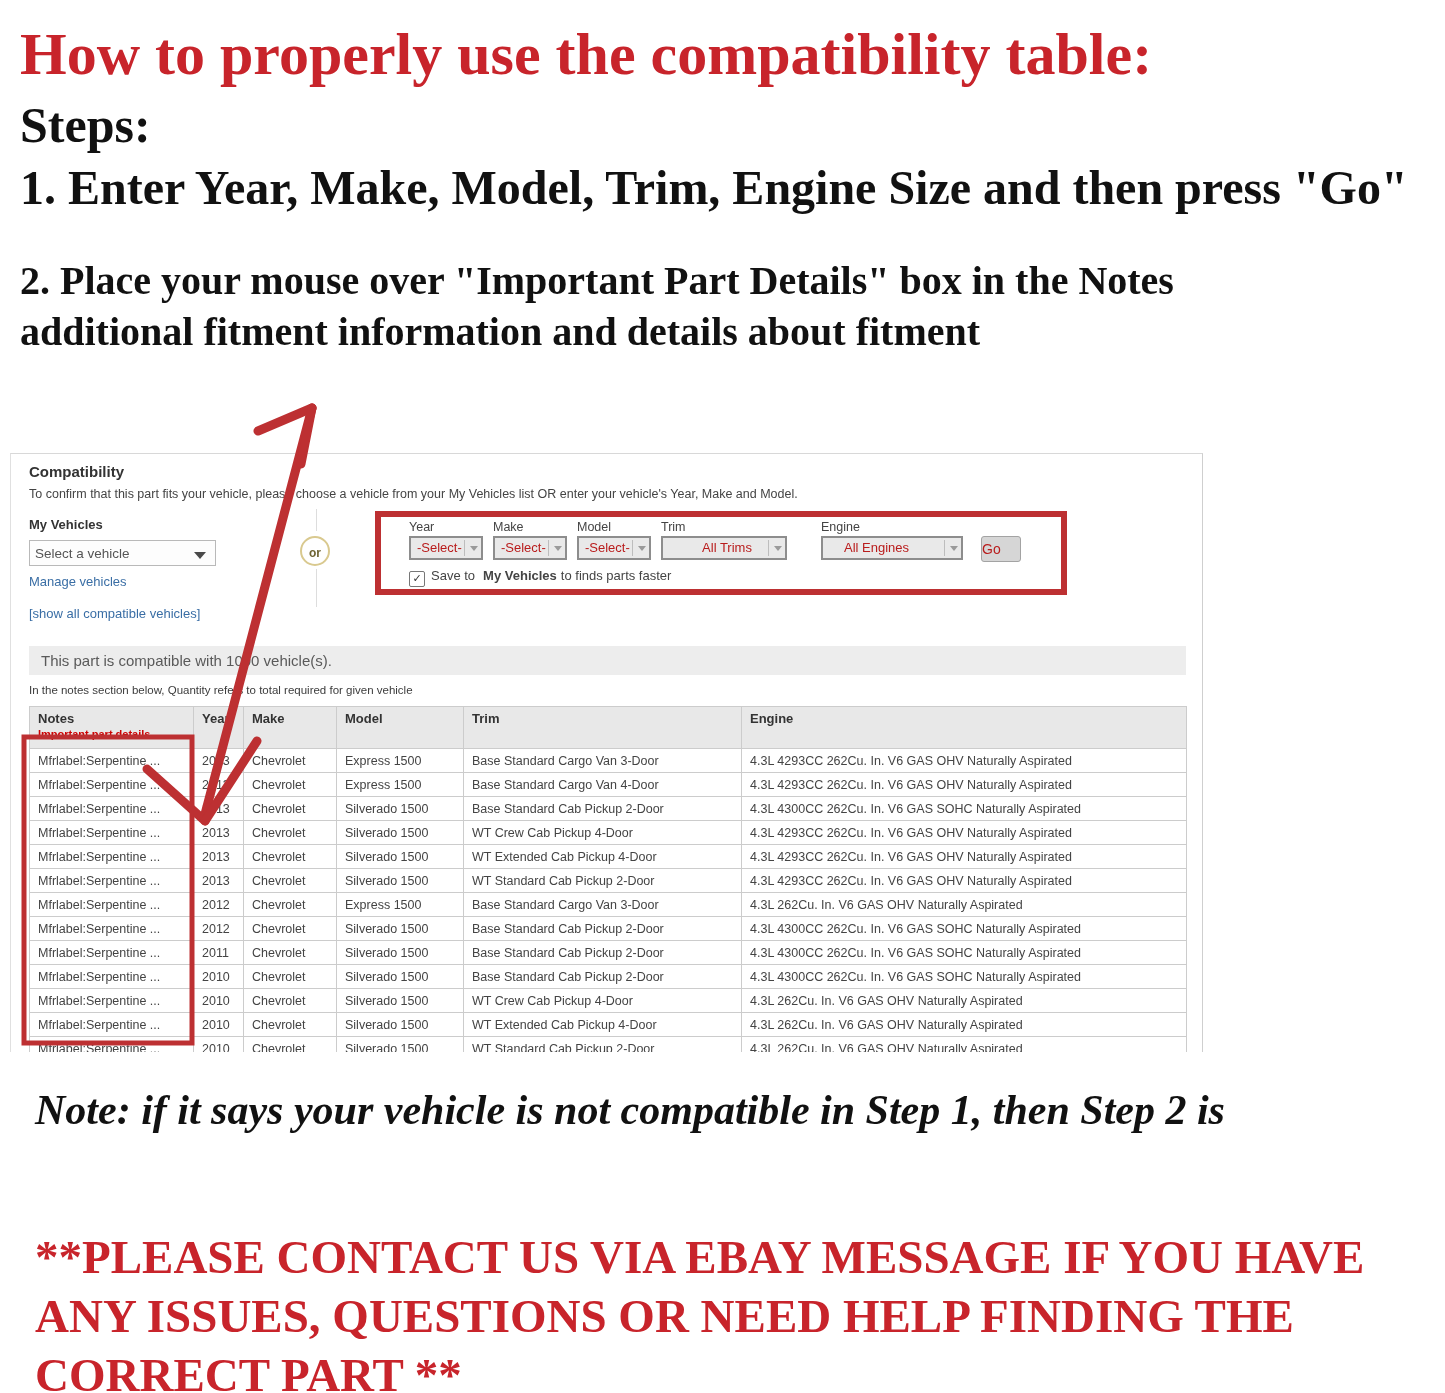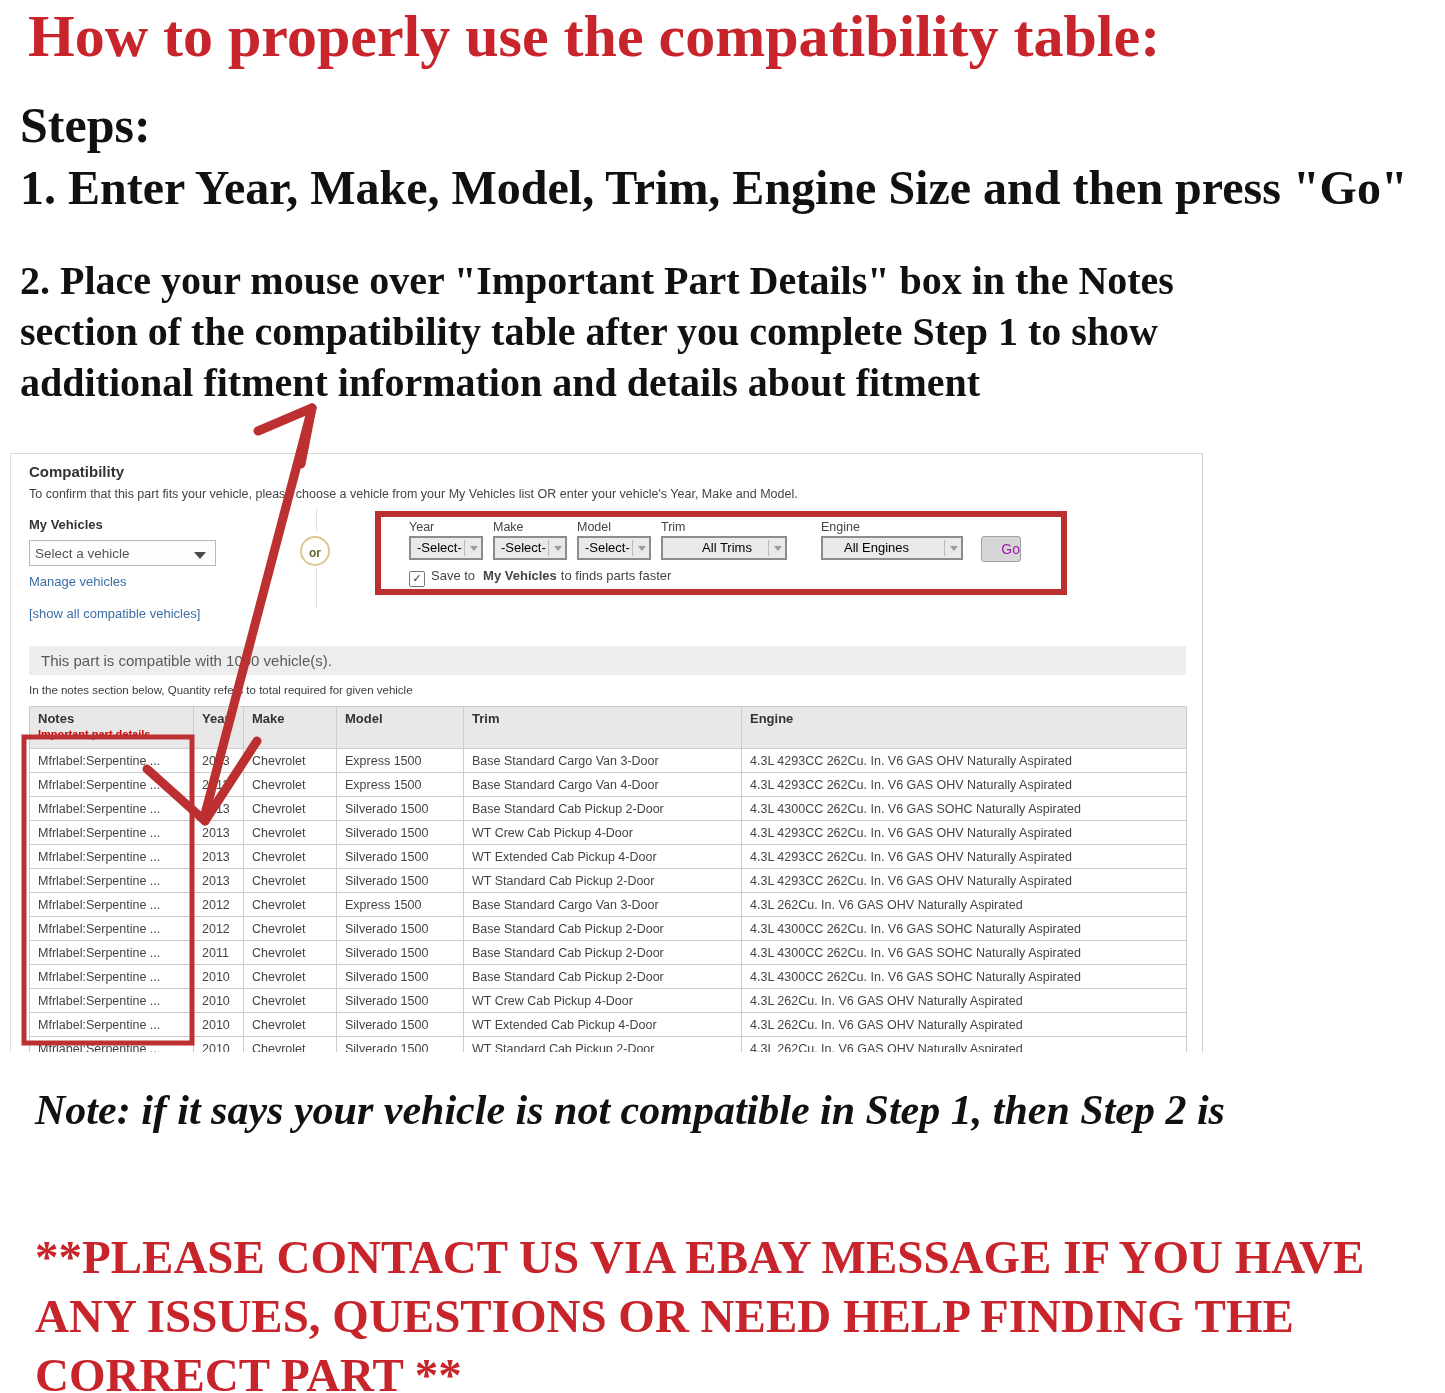--- a/index.html
+++ b/index.html
@@ -7,21 +7,21 @@
     --box-red:#bd3032;
     --link-blue:#3a6ea5;
     --text-dark:#333333;
     --border-gray:#cccccc;
   }
   html,body{margin:0;padding:0;background:#ffffff;}
   .page{position:relative;width:1445px;height:1393px;background:#ffffff;overflow:hidden;
         font-family:"Liberation Sans","DejaVu Sans",sans-serif;}
   .serif{font-family:"Liberation Serif","DejaVu Serif",serif;font-weight:bold;white-space:nowrap;}
 
-  .main-title{position:absolute;left:20px;top:2px;font-size:60px;color:var(--accent-red);margin-left:8px;}
+  .main-title{position:absolute;left:20px;top:20px;font-size:60px;color:var(--accent-red);}
   .steps-heading{position:absolute;left:20px;top:96px;font-size:50px;color:#111;}
   .step1{position:absolute;left:20px;top:160px;font-size:48px;color:#111;}
   .step2{position:absolute;left:20px;top:255px;font-size:40px;line-height:51px;color:#111;}
   .note-text{position:absolute;left:35px;top:1082px;font-size:42px;line-height:57px;color:#111;font-style:italic;}
   .contact-text{position:absolute;left:35px;top:1228px;font-size:47px;line-height:59px;color:var(--accent-red);}
 
   
   .panel{position:absolute;left:10px;top:453px;width:1193px;height:599px;background:#fff;
          border-top:1px solid #d8d8d8;border-left:1px solid #e0e0e0;border-right:1px solid #cfcfcf;
          overflow:hidden;box-sizing:border-box;color:var(--text-dark);}
@@ -41,31 +41,31 @@
   .or-line.bottom{top:115px;height:38px;}
   .or-circle{position:absolute;left:289px;top:82px;width:30px;height:30px;border:2px solid #d9c98f;
              border-radius:50%;font-size:12px;font-weight:bold;color:#6f6433;text-align:center;line-height:30px;
              background:#fff;box-sizing:border-box;}
 
   .form-box{position:absolute;left:364px;top:57px;width:692px;height:84px;border:6px solid var(--box-red);
             background:#ffffff;box-sizing:border-box;}
   .field{position:absolute;top:0;}
   .flabel{position:absolute;top:3px;left:0;font-size:12.5px;color:#444;}
   .fselect{position:absolute;top:19px;left:0;height:24px;border:2px solid #8d8d8d;background:#e9e9e9;
-           font-size:13px;color:#000000;line-height:20px;box-sizing:border-box;padding-left:6px;cursor:default;}
+           font-size:13px;color:#b91c1c;line-height:20px;box-sizing:border-box;padding-left:6px;cursor:default;}
   .fchev{position:absolute;right:3px;top:8px;width:0;height:0;border-left:4px solid transparent;
          border-right:4px solid transparent;border-top:5px solid #9a9a9a;}
   .fchev-sep{position:absolute;right:16px;top:2px;bottom:2px;width:1px;background:#bdbdbd;}
   .f-year{left:28px;}  .f-year .fselect{width:74px;}
   .f-make{left:112px;} .f-make .fselect{width:74px;}
   .f-model{left:196px;}.f-model .fselect{width:74px;}
   .f-trim{left:280px;} .f-trim .fselect{width:126px;text-align:center;}
   .f-engine{left:440px;}.f-engine .fselect{width:142px;padding-left:21px;}
   .go-btn{position:absolute;left:600px;top:19px;width:40px;height:26px;background:#d6d6d6;
-          border:1px solid #a3a3a3;border-radius:3px;color:#a21caf;font-size:14px;text-align:right;
+          border:1px solid #a3a3a3;border-radius:3px;color:#b91c1c;font-size:14px;text-align:left;
           line-height:24px;box-sizing:border-box;cursor:pointer;}
   .save-row{position:absolute;left:28px;top:51px;font-size:13px;color:#444;}
   .save-row .cb{display:inline-block;width:14px;height:14px;border:1px solid #777;background:#fff;
                 font-size:11px;line-height:13px;text-align:center;color:#333;vertical-align:-2px;
                 margin-right:6px;border-radius:2px;cursor:pointer;}
   .save-row b{margin:0 4px 0 4px;}
   .save-row .sp{margin-right:4px;}
 
   .banner{position:absolute;left:18px;top:192px;width:1157px;height:29px;background:#ededed;
           font-size:15px;color:#5a5a5a;line-height:29px;padding-left:12px;box-sizing:border-box;}
@@ -88,21 +88,20 @@
 </head>
 <body>
 
 <div class="page">
 
   <div class="serif main-title">How to properly use the compatibility table:</div>
   <div class="serif steps-heading">Steps:</div>
   <div class="serif step1">1. Enter Year, Make, Model, Trim, Engine Size and then press "Go"</div>
   <div class="serif step2">
     <div>2. Place your mouse over "Important Part Details" box in the Notes</div>
-    <div>section of the compatibility table after you complete Step 1 to show</div>
     <div>additional fitment information and details about fitment</div>
   </div>
 
   <div class="panel">
     <div class="c-title">Compatibility</div>
     <div class="c-desc">To confirm that this part fits your vehicle, please choose a vehicle from your My Vehicles list OR enter your vehicle's Year, Make and Model.</div>
 
     <div class="mv-label">My Vehicles</div>
     <div class="mv-select">
       <span>Select a vehicle</span>

